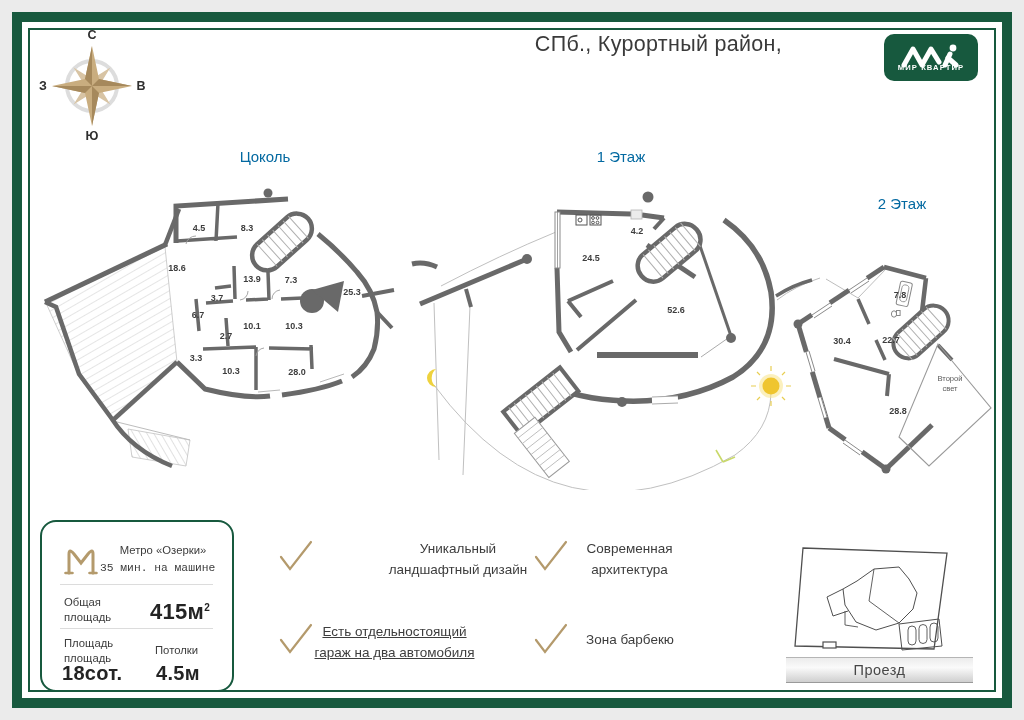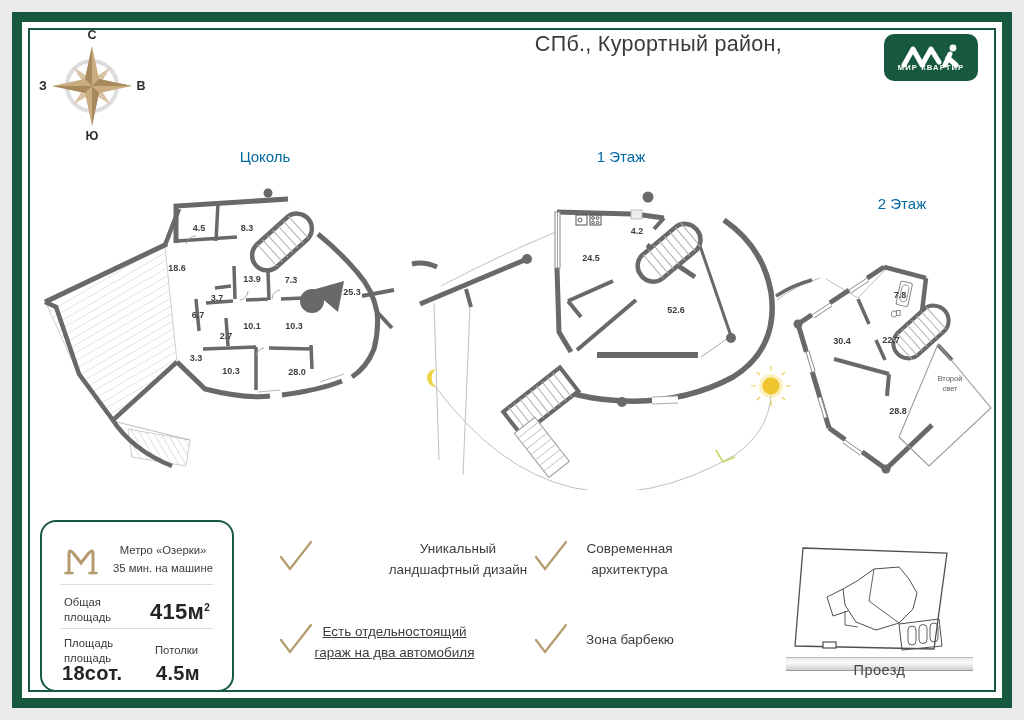--- a/index.html
+++ b/index.html
@@ -14,29 +14,29 @@
   .logo-brand{position:absolute;left:0;right:0;bottom:9px;text-align:center;color:#fff;font-size:7.6px;font-weight:bold;letter-spacing:1.1px;}
   
   .floor-label{width:120px;text-align:center;font-size:15px;color:#0369a1;}
   
   svg text.room{font-family:"Liberation Sans",sans-serif;font-weight:bold;font-size:9px;fill:#3e3e3e;text-anchor:middle;}
   svg text.note{font-family:"Liberation Sans",sans-serif;font-size:7.6px;fill:#5a5a5a;text-anchor:middle;font-weight:normal;}
   svg text.compass-letter{font-family:"Liberation Sans",sans-serif;font-size:12.5px;font-weight:bold;fill:#2f2f2f;text-anchor:middle;}
   
   .info-card{left:40px;top:520px;width:194px;height:172px;background:#ffffff;border:2.5px solid #17593e;border-radius:16px;box-sizing:border-box;}
   .ic-metro-name{position:absolute;left:58px;top:22px;width:126px;text-align:center;font-size:11.3px;color:#3c3c3c;}
-  .ic-metro-time{position:absolute;left:58px;top:40px;width:126px;text-align:center;font-size:11.3px;color:#3c3c3c;}
+  .ic-metro-time{position:absolute;left:58px;top:40px;width:126px;font-size:11.3px;color:#3c3c3c;font-family:Liberation Mono, monospace;}
   .ic-hr{position:absolute;left:18px;width:153px;height:1px;background:#dcdcdc;}
   .ic-label{position:absolute;font-size:11.3px;line-height:15px;color:#3c3c3c;}
   .ic-big{position:absolute;font-size:20px;font-weight:bold;color:#242424;letter-spacing:.3px;}
   .ic-big sup{font-size:10px;}
   
   .feature-text{text-align:center;font-size:13.5px;line-height:21px;color:#3d3d3d;}
   
-  .road-bar{left:786px;top:657px;width:187px;height:14px;background:linear-gradient(180deg,#ececec 0%,#fafafa 40%,#cfcfcf 100%);border-top:1px solid #b5b5b5;border-bottom:1px solid #9a9a9a;box-sizing:border-box;text-align:center;font-size:14.5px;color:#474747;line-height:24px;letter-spacing:.5px;}
+  .road-bar{left:786px;top:657px;width:187px;height:26px;background:linear-gradient(180deg,#ececec 0%,#fafafa 40%,#cfcfcf 100%);border-top:1px solid #b5b5b5;border-bottom:1px solid #9a9a9a;box-sizing:border-box;text-align:center;font-size:14.5px;color:#474747;line-height:24px;letter-spacing:.5px;}
 </style>
 </head>
 <body>
 
 <div id="stage">
 
   <div class="abs frame-outer"></div>
   <div class="abs frame-inner"></div>
 
   <svg class="abs" style="left:33px;top:24px;" width="118" height="118" viewBox="0 0 118 118">

